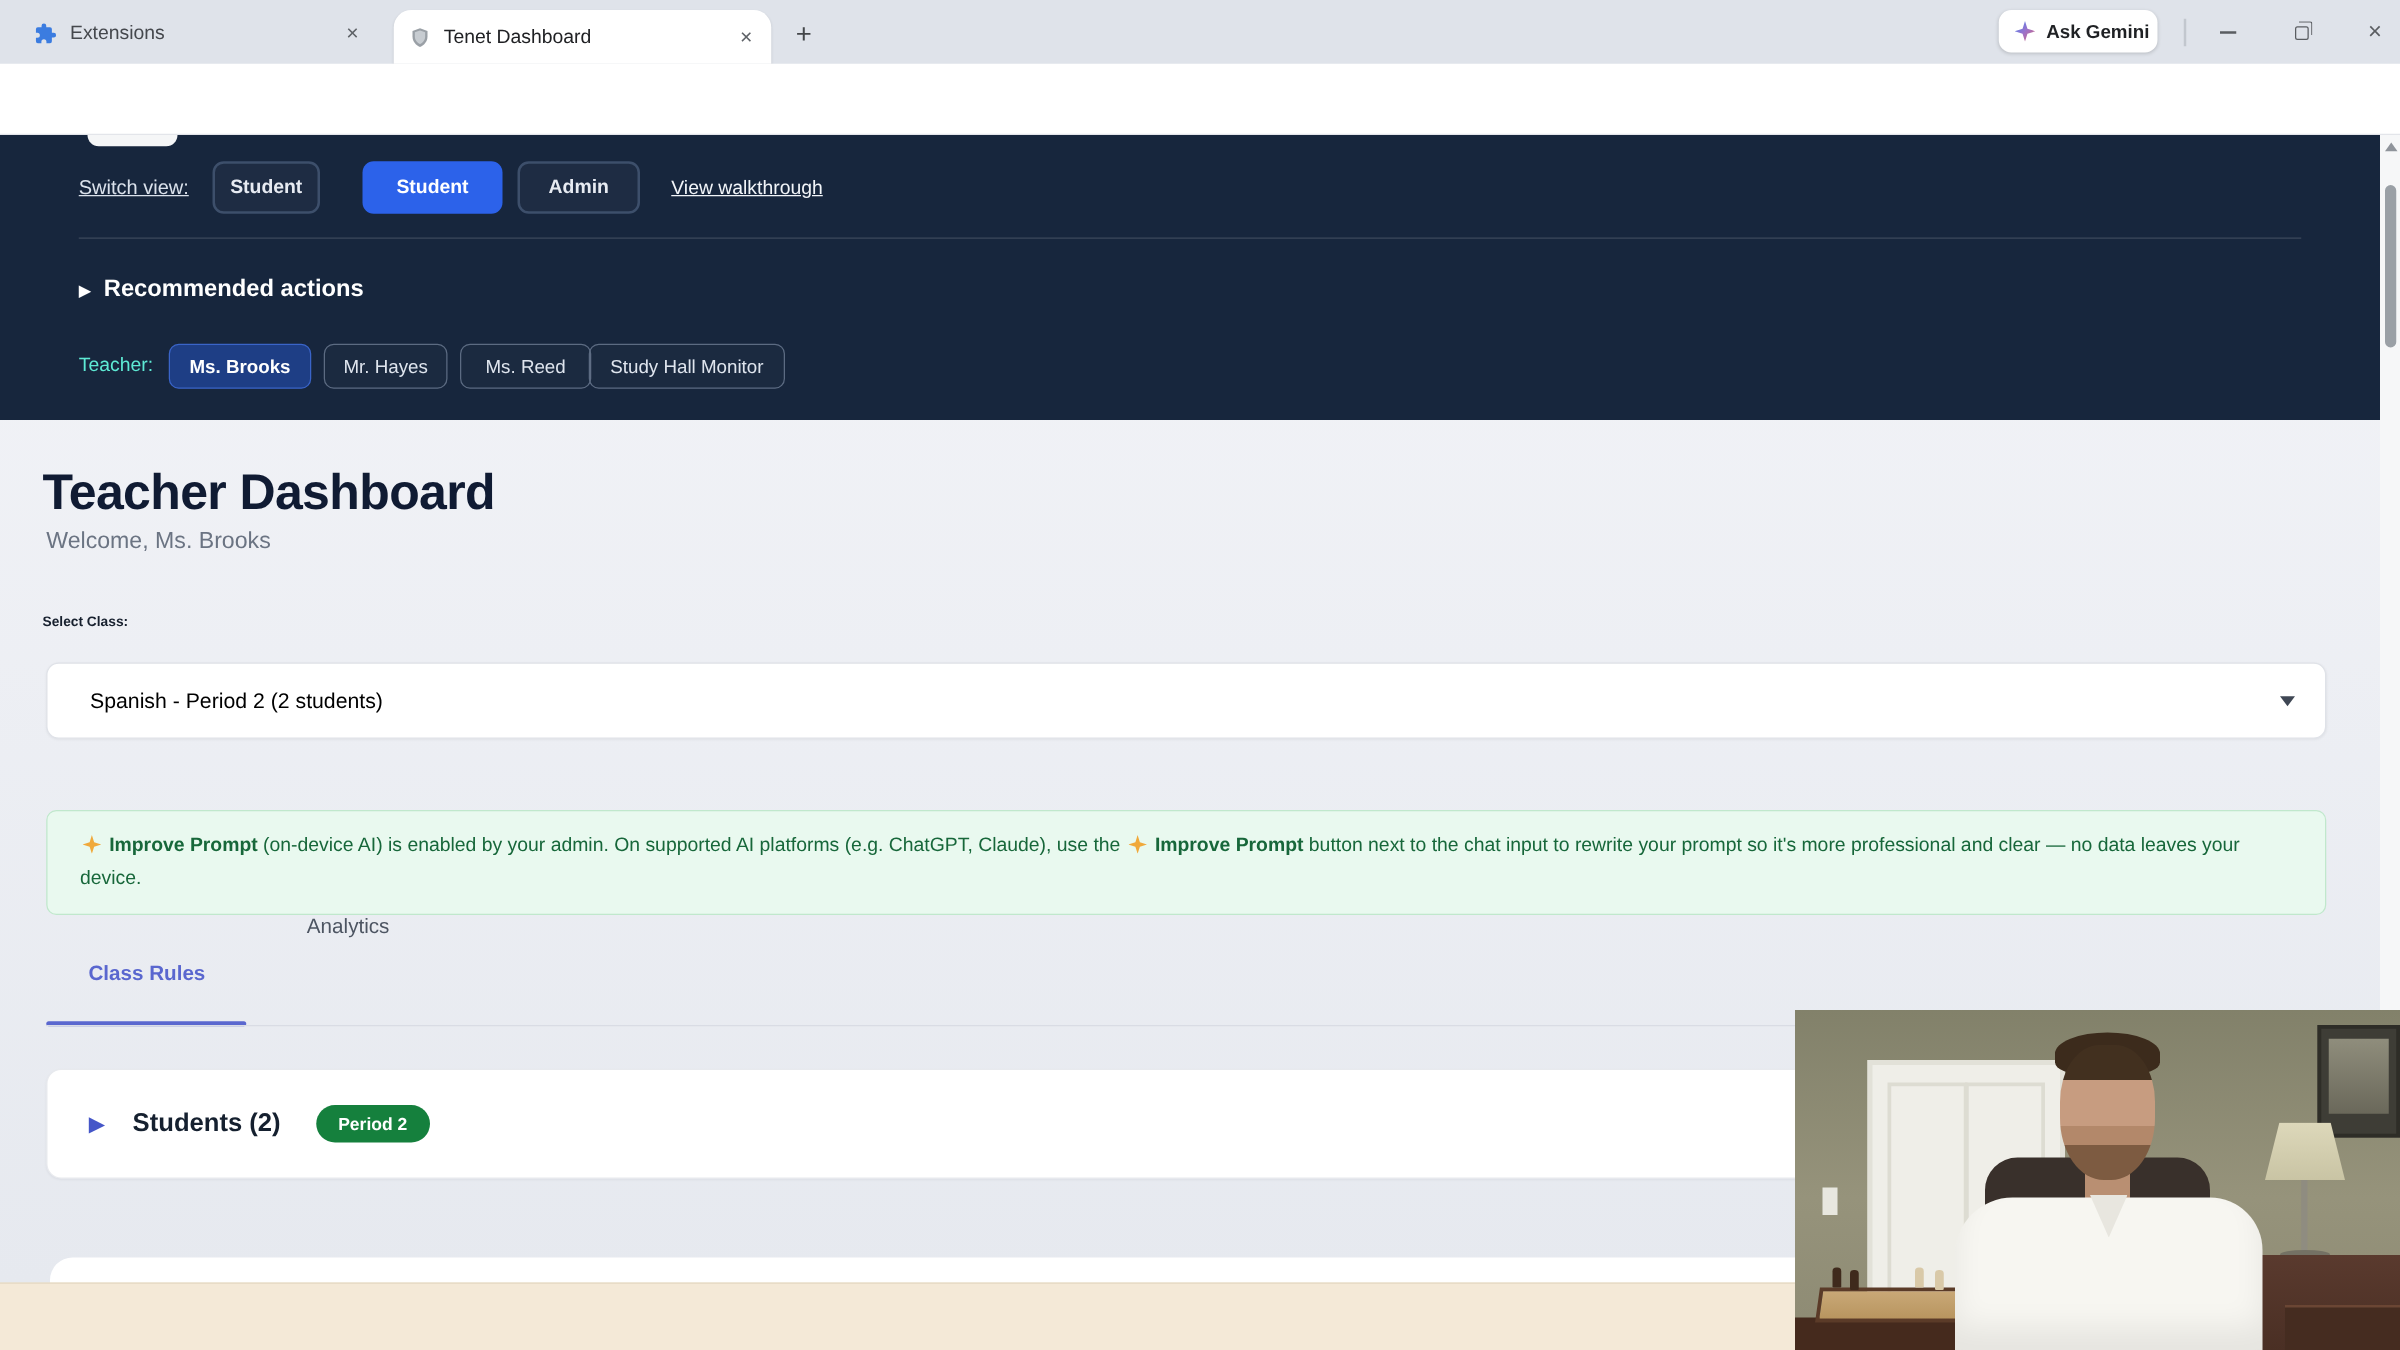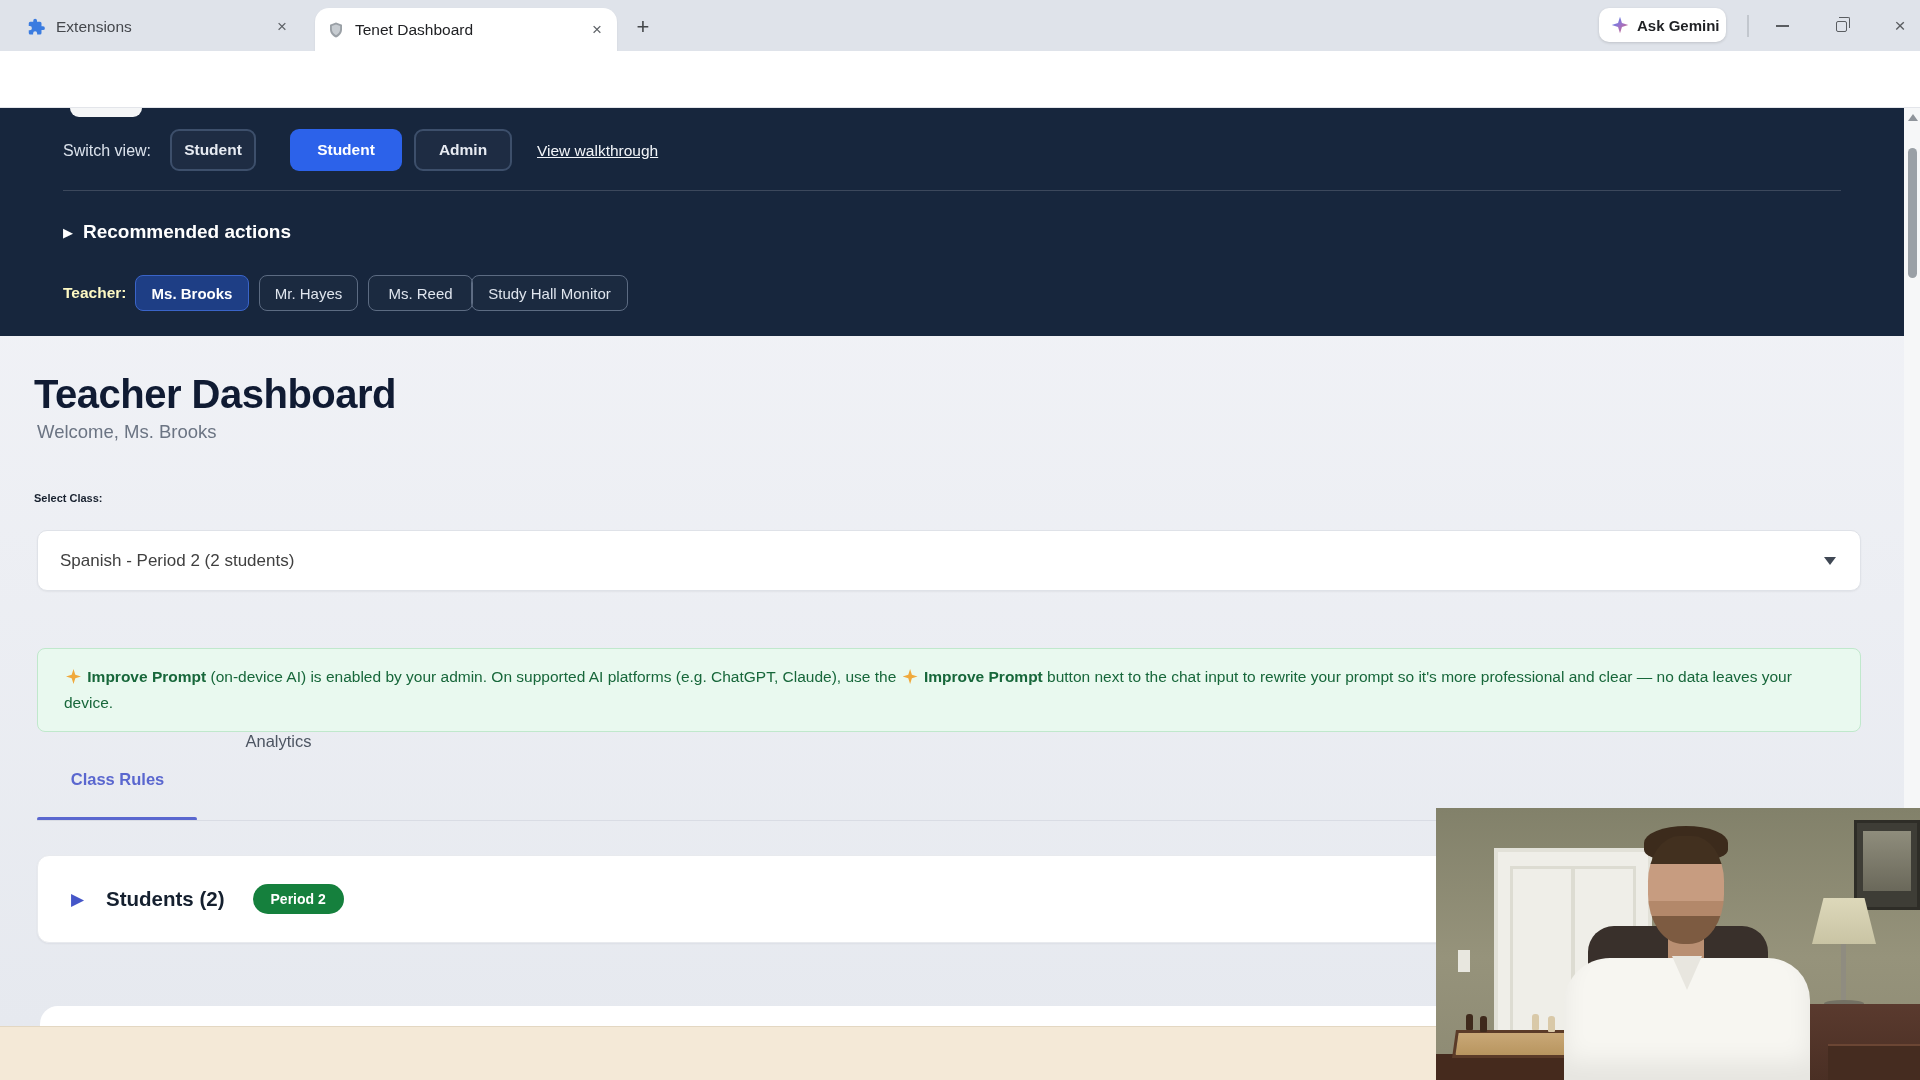--- a/index.html
+++ b/index.html
@@ -42,43 +42,43 @@
   #avatar { left:1673px; top:63px; width:32px; height:32px; border-radius:50%; background:#0aa389; color:#fff; font-size:15px; font-weight:600; display:flex; align-items:center; justify-content:center; }
   #update-pill { left:1722px; top:61px; width:188px; height:37px; border-radius:18px; background:#d8e4fc; color:#0b2a6b; display:flex; align-items:center; }
   #update-pill .txt { font-size:15.5px; padding-left:15px; flex:1; }
   #update-pill .kebab { font-size:17px; font-weight:700; padding-right:12px; letter-spacing:0; }
 
   
   #page { left:0; top:108px; width:1904px; height:918px; background:linear-gradient(#f3f4f8, #e6e9ef); }
   #dark-header { left:0; top:0; width:1904px; height:228px; background:#17263d; }
   #btn-remnant { left:70px; top:0; width:72px; height:9px; background:#fff; border-radius:0 0 10px 10px; opacity:.96; }
   .dh-label { color:#dbe2ec; font-size:16px; }
-  #switch-label { left:63px; top:34px; }
+  #switch-label { left:63px; top:34px;text-decoration:underline; }
   .view-btn { top:21px; height:42px; border-radius:9px; border:2px solid #3d4f6b; color:#e7ebf2; font-size:15.5px; font-weight:700; display:flex; align-items:center; justify-content:center; background:rgba(255,255,255,.03); }
   #view-student { left:170px; width:86px; }
   #view-teacher { left:290px; width:112px; background:#2c62ea; border:none; color:#fff; }
   #view-admin   { left:414px; width:98px; }
   #walkthrough { left:537px; top:34px; color:#f2f5f9; font-size:15.5px; text-decoration:underline; }
   #dh-divider { left:63px; top:82px; width:1778px; height:1px; background:rgba(255,255,255,.16); }
   #rec-row { left:63px; top:113px; display:flex; align-items:center; gap:10px; color:#fff; }
   #rec-row .caret { font-size:13px; }
   #rec-row .lbl { font-size:19px; font-weight:700; }
-  #teacher-label { left:63px; top:176px; color:#fef9c3; font-size:15.5px;font-weight:bold; }
+  #teacher-label { left:63px; top:176px; color:#5eead4; font-size:15.5px; }
   .teach-btn { top:167px; height:36px; border-radius:8px; border:1.5px solid #5c6b82; color:#dfe5ee; font-size:15px; display:flex; align-items:center; justify-content:center; background:rgba(255,255,255,.02); }
   #teach-0 { left:135px; width:114px; background:#1e3e85; border-color:#3a64c8; color:#fff; font-weight:700; }
   #teach-1 { left:259px; width:99px; }
   #teach-2 { left:368px; width:105px; }
   #teach-3 { left:471px; width:157px; }
 
   
   #page-title { left:34px; top:264px; font-size:40px; font-weight:800; color:#101b33; letter-spacing:-.5px; }
   #welcome { left:37px; top:313px; font-size:18.5px; color:#6b7483; }
   #select-label { left:34px; top:384px; font-size:11px; font-weight:700; color:#17202e; }
   #class-select { left:37px; top:422px; width:1824px; height:61px; background:#fff; border:1px solid #dfe2e8; border-radius:10px; box-shadow:0 1px 2px rgba(0,0,0,.05); display:flex; align-items:center; }
-  #class-select .val { font-size:17px; color:#404040; padding-left:22px; flex:1; }
+  #class-select .val { font-size:17px; color:#000000; padding-left:34px; flex:1; }
   #class-select .chev { width:0; height:0; border-left:6.5px solid transparent; border-right:6.5px solid transparent; border-top:8px solid #3f4754; margin-right:24px; }
   #notice { left:37px; top:540px; width:1824px; height:84px; background:#e9f9ef; border:1px solid #c0e8cc; border-radius:8px; padding:15px 60px 15px 26px; color:#17673a; font-size:15.5px; line-height:26px; }
   #notice b { font-weight:700; }
   .sparkle { display:inline-block; width:15px; height:15px; background:#f0a93b; clip-path:polygon(50% 0, 62% 38%, 100% 50%, 62% 62%, 50% 100%, 38% 62%, 0 50%, 38% 38%); vertical-align:-2px; margin:0 2px; }
   #tab-classrules { left:55px; top:662px; width:125px; text-align:center; font-size:16.5px; font-weight:600; color:#5a67cf; }
   #tab-analytics { left:226px; top:624px; width:105px; text-align:center; font-size:16.5px; color:#4d5562; }
   #tab-underline { left:37px; top:709px; width:160px; height:4px; border-radius:2px; background:#5a67cf; }
   #tab-border { left:37px; top:712px; width:1824px; height:1px; background:#d9dce4; }
   #students-card { left:37px; top:747px; width:1824px; height:88px; background:#fff; border:1px solid #e8eaee; border-radius:12px; box-shadow:0 1px 2px rgba(16,24,40,.05); display:flex; align-items:center; }
   #students-card .caret { color:#4556c8; font-size:17px; margin-left:33px; }

